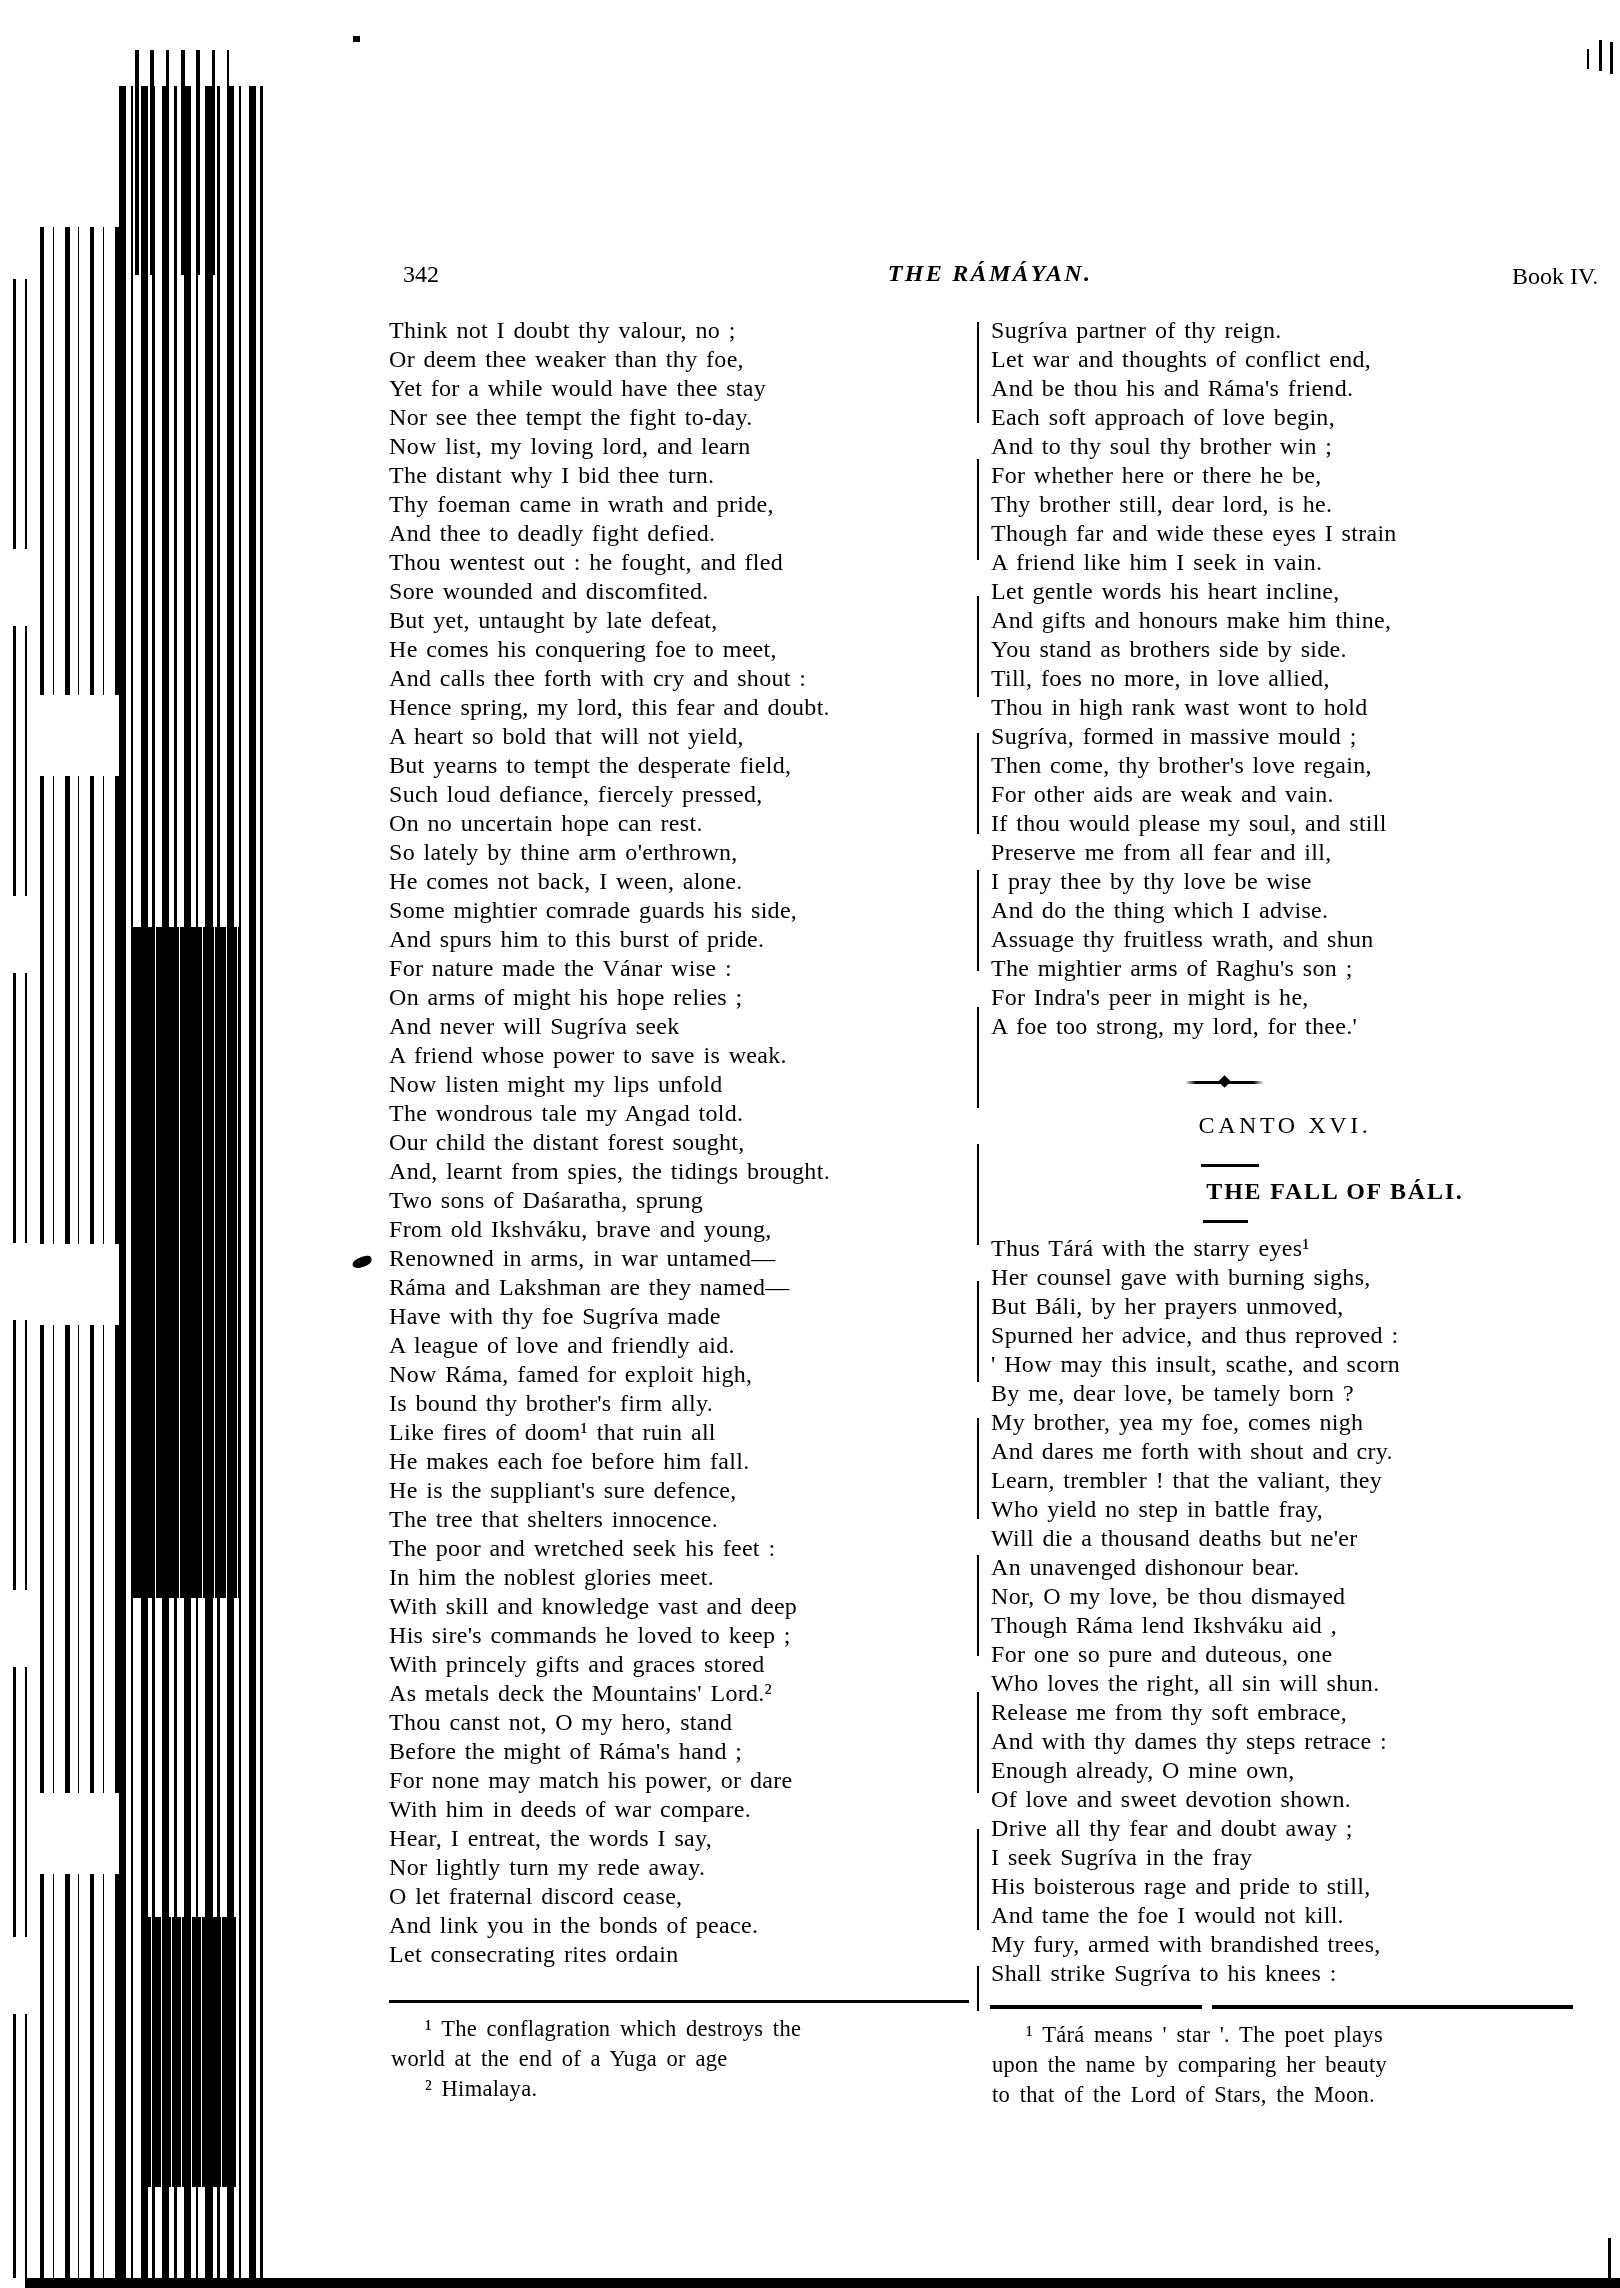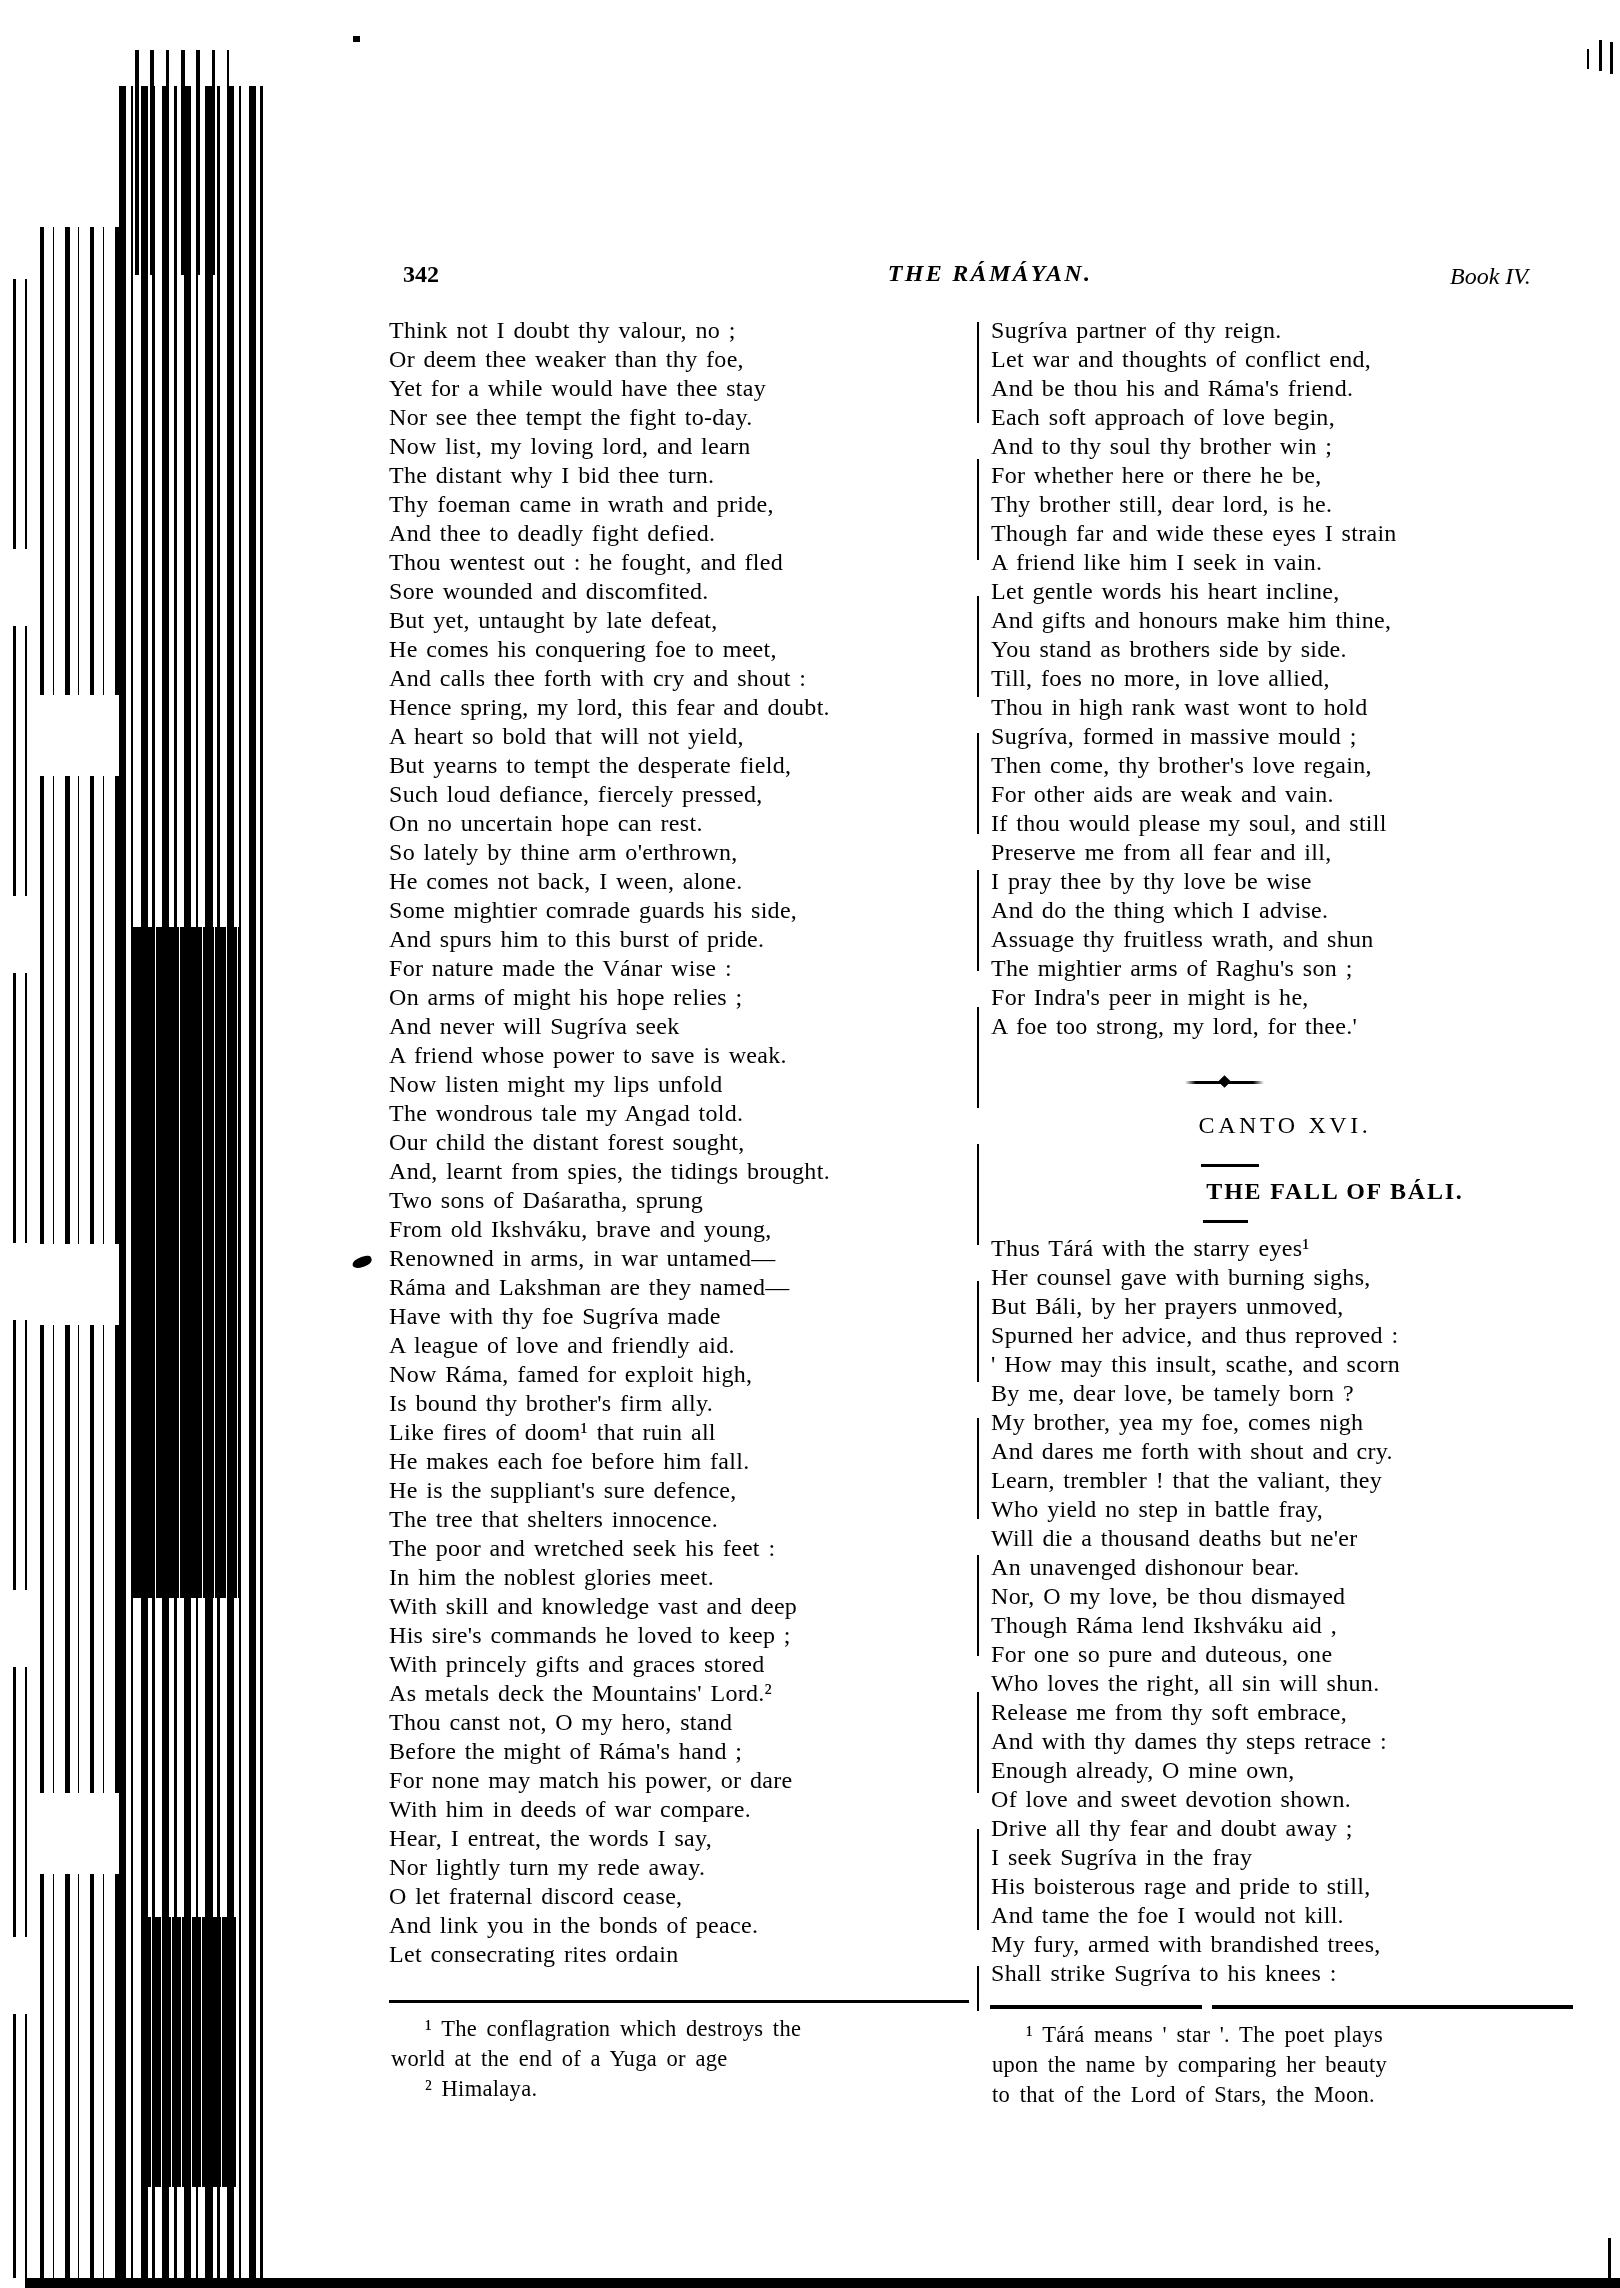--- a/index.html
+++ b/index.html
@@ -32,24 +32,24 @@
   #tick3{left:1587px;top:49px;width:1.8px;height:20px;background:#000;}
   #tick4{left:1608px;top:2238px;width:2.7px;height:41px;background:#000;}
   #dot1{left:353px;top:36px;width:7.2px;height:6.3px;background:#000;}
   #blot1{left:352px;top:1257px;width:20px;height:10px;background:#000;
     border-radius:60% 40% 50% 50%;transform:rotate(-18deg);}
   #col-divider{left:977px;top:322px;width:1.8px;height:1689px;
     background:repeating-linear-gradient(180deg,#000 0 101px,transparent 101px 137px);}
 
   
   .hdr{position:absolute;font-size:24px;}
-  #page-number{left:403px;top:261px;font-weight:bold;}
+  #page-number{left:403px;top:261px;font-weight:normal;}
   #page-title{left:810px;top:260px;width:360px;text-align:center;font-style:italic;
     font-weight:bold;letter-spacing:2.3px;}
-  #book-label{left:1450px;top:263px;font-style:italic;}
+  #book-label{left:1512px;top:263px;}
 
   
   .poem{position:absolute;font-size:24px;line-height:29px;letter-spacing:0.3px;
     word-spacing:2.3px;white-space:nowrap;}
   #left-poem{left:389px;top:316px;width:585px;}
   #right-stanza1{left:991px;top:316px;width:590px;}
   #right-stanza2{left:991px;top:1234px;width:590px;}
   .pline{height:29px;}
 
   

